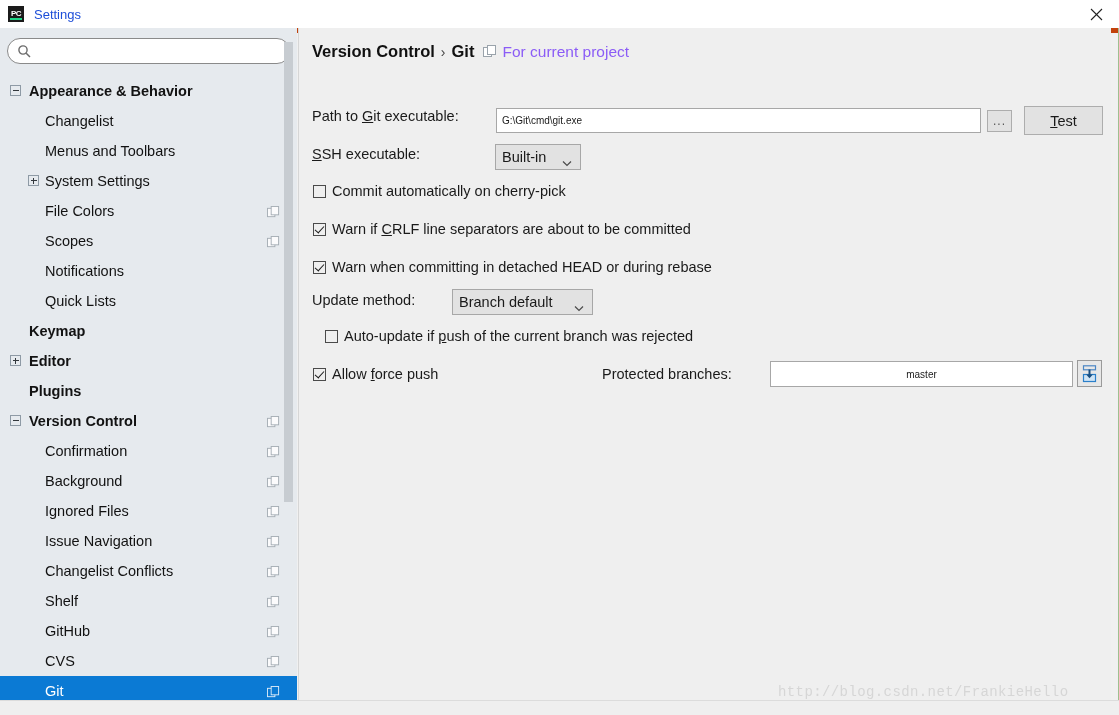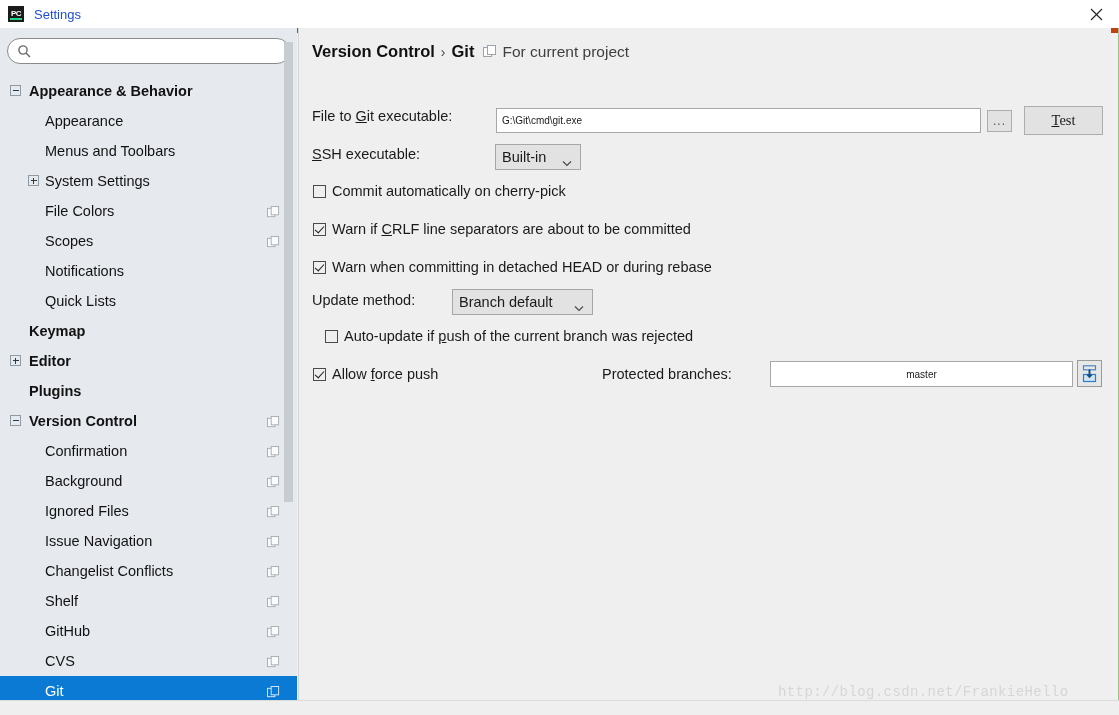--- a/index.html
+++ b/index.html
@@ -137,21 +137,21 @@
     overflow: hidden;
   }
   .breadcrumb {
     position: absolute; left: 13px; top: 14px;
     display: flex; align-items: baseline;
     white-space: nowrap;
   }
   .bc-part { font-size: 16.5px; font-weight: bold; color: #111111; }
   .bc-sep { font-size: 14px; color: #444; margin: 0 6px; }
   .bc-copy { width: 14px; height: 14px; margin: 0 5px 0 9px; position: relative; top: 2px; }
-  .bc-note { font-size: 15.5px; color: #404040; }
+  .bc-note { font-size: 15.5px; color: #8b5cf6; }
 
   .row { position: absolute; display: flex; align-items: center; white-space: nowrap; }
   .lbl { font-size: 14.5px; color: #1a1a1a; }
   .lbl u { text-decoration: underline; }
 
   .textfield {
     background: #ffffff;
     border: 1px solid #a7a7a7;
     box-sizing: border-box;
     font-family: "Liberation Sans", sans-serif;
@@ -253,21 +253,21 @@
       </span>
       <input class="search-input" type="text" placeholder="" style="">
     </div>
 
     <div class="tree" id="tree">
         <div class="tree-row level0">
           <span class="expander"></span>
           <span class="tree-label">Appearance &amp; Behavior</span>
         </div>
         <div class="tree-row level1 noexp">
-          <span class="tree-label">Appearance</span>
+          <span class="tree-label">Changelist</span>
         </div>
         <div class="tree-row level1 noexp">
           <span class="tree-label">Menus and Toolbars</span>
         </div>
         <div class="tree-row level1">
           <span class="expander plus"></span>
           <span class="tree-label">System Settings</span>
         </div>
         <div class="tree-row level1 noexp">
           <span class="tree-label">File Colors</span>
@@ -385,25 +385,25 @@
       <span class="bc-copy">
         <svg width="14" height="14" viewBox="0 0 14 14">
           <rect x="0.5" y="2.5" width="8" height="9" fill="#ffffff" stroke="#9aa3ab" stroke-width="1"></rect>
           <rect x="4.5" y="0.5" width="8" height="9" fill="#ffffff" stroke="#9aa3ab" stroke-width="1"></rect>
         </svg>
       </span>
       <span class="bc-note">For current project</span>
     </div>
 
     <div class="row" style="left:13px; top:80px;">
-      <span class="lbl"><span>File to </span><u>G</u><span>it executable:</span></span>
+      <span class="lbl"><span>Path to </span><u>G</u><span>it executable:</span></span>
     </div>
     <input class="textfield" type="text" style="position: absolute; left: 197px; top: 80px; width: 485px; height: 25px;" value="G:\Git\cmd\git.exe">
     <div class="btn small" style="position:absolute; left:688px; top:82px; width:25px; height:22px;">...</div>
-    <div class="btn" style="position:absolute; left:725px; top:78px; width:79px; height:29px;font-family:Liberation Serif, serif;">
+    <div class="btn" style="position:absolute; left:725px; top:78px; width:79px; height:29px;">
         <span><u>T</u><span>est</span></span>
       </div>
 
     <div class="row" style="left:13px; top:118px;">
       <span class="lbl"><u>S</u><span>SH executable:</span></span>
     </div>
     <div class="combo" style="position:absolute; left:196px; top:116px; width:86px; height:26px;">
       <span>Built-in</span>
       <span class="chev">
         <svg width="10" height="7" viewBox="0 0 10 7">

